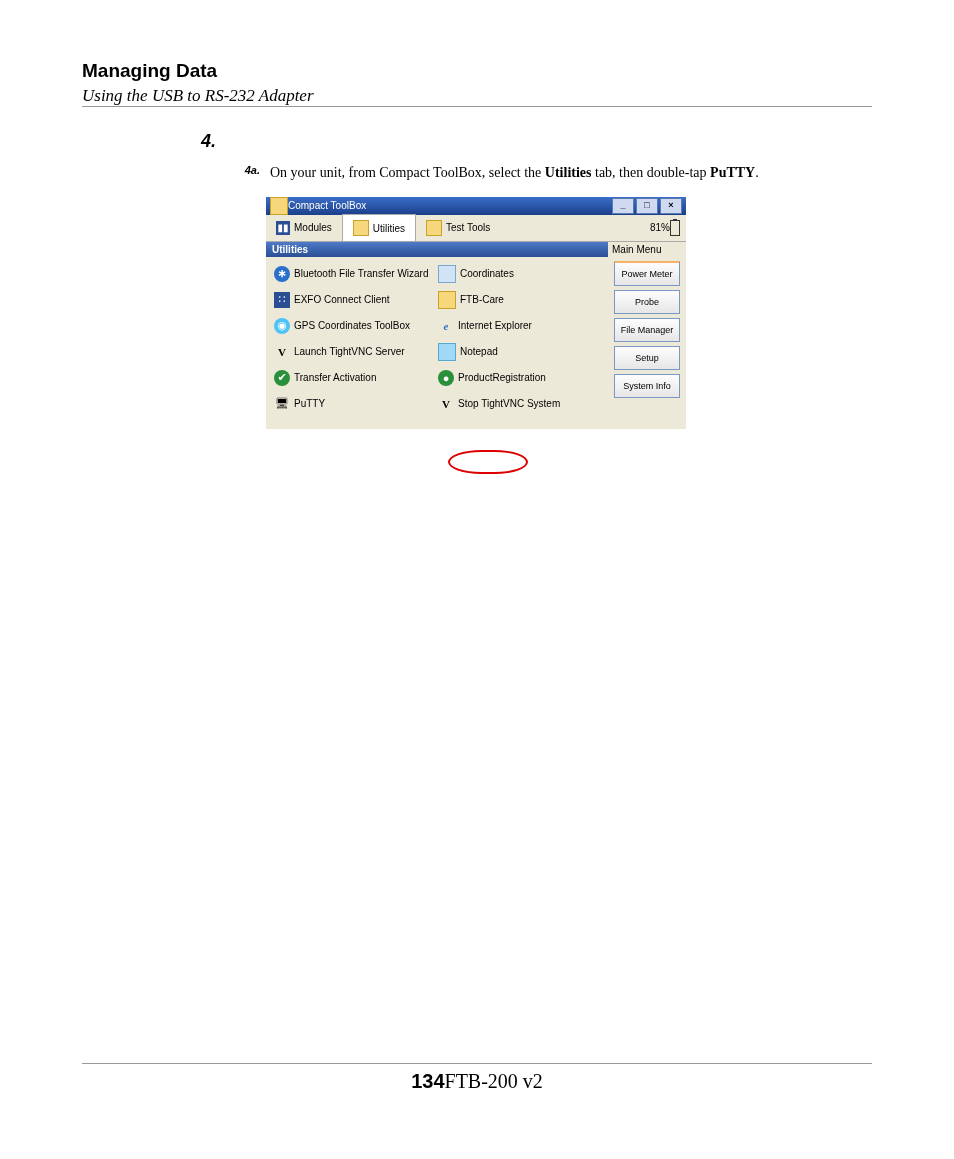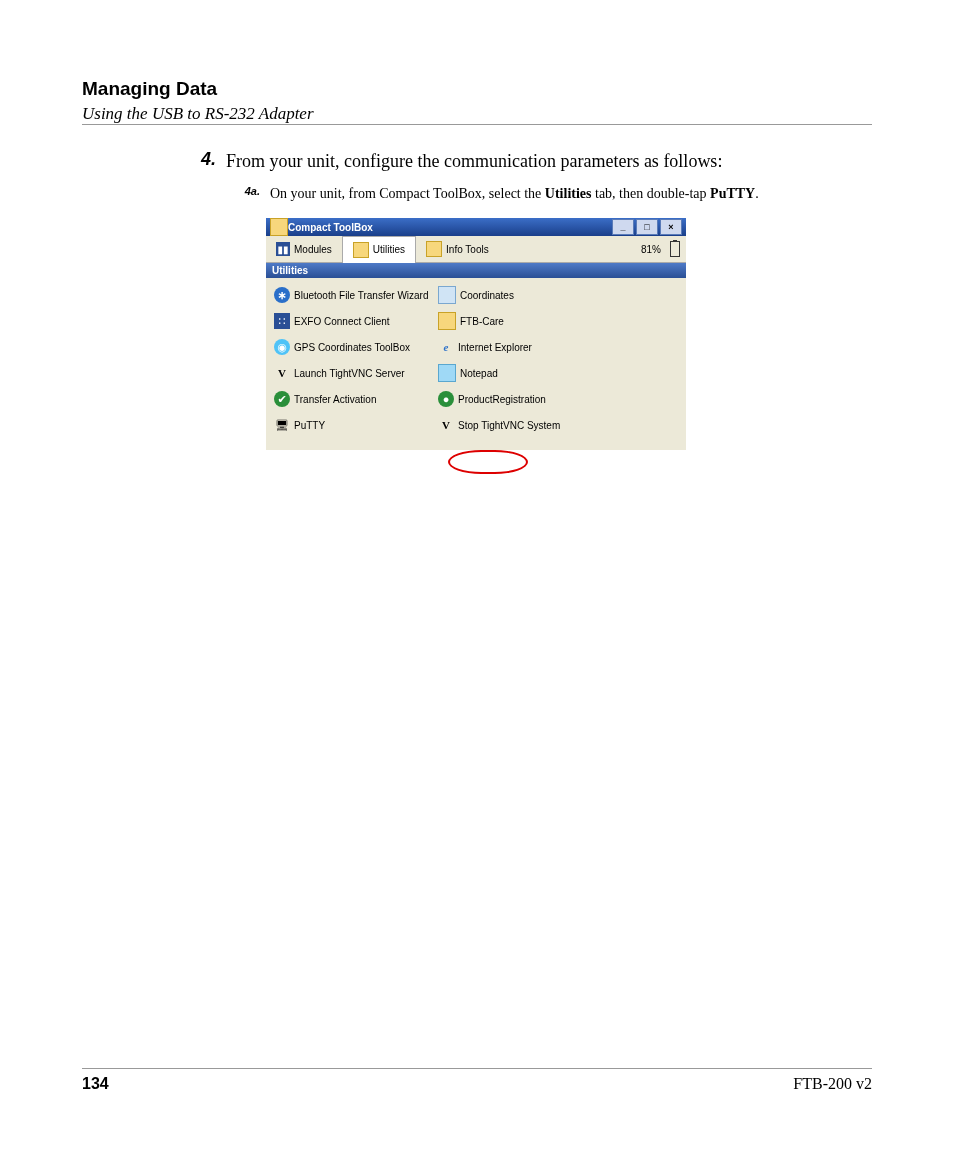--- a/index.html
+++ b/index.html
@@ -1,55 +1,55 @@
 <!DOCTYPE html>
 <html><head>
 <meta charset="utf-8">
 <style>
   html,body{margin:0;padding:0;background:#fff;font-family:Georgia,'Times New Roman',serif;color:#000}
-  .page{width:954px;height:1159px;position:relative;box-sizing:border-box;padding:78px 82px 0 82px}
+  .page{width:954px;height:1159px;position:relative;box-sizing:border-box;padding:60px 82px 0 82px}
   .heading{font-family:Arial,Helvetica,sans-serif;font-weight:700;font-size:19px;margin:0}
   .subheading{font-style:italic;font-size:17px;margin:4px 0 0 0}
   .hr{border:none;border-top:1px solid #999;margin:0 0 24px 0}
   .step-row{display:flex;margin:0 0 12px 98px}
   .step-num{font-family:Arial,Helvetica,sans-serif;font-weight:700;font-style:italic;font-size:18px;width:36px;text-align:right;padding-right:10px;flex-shrink:0}
   .step-text{font-size:18px;line-height:1.35}
   .substep-row{display:flex;margin:0 0 14px 144px}
   .substep-num{font-family:Arial,Helvetica,sans-serif;font-weight:700;font-style:italic;font-size:11px;width:34px;text-align:right;padding-right:10px;flex-shrink:0}
   .substep-text{font-size:14px;line-height:1.35}
   .b{font-weight:700}
   
   .shot{margin:6px 0 0 184px;width:420px;font-family:Tahoma,Arial,sans-serif;font-size:10px;background:#ece9d8}
   .titlebar{background:linear-gradient(#3b6ec7,#1a3f8a);color:#fff;height:18px;display:flex;align-items:center;padding:0 4px}
-  .titlebar .tcap{flex:1;font-weight:700}
+  .titlebar .tcap{flex:1;font-weight:400}
   .wbtn{width:20px;height:14px;background:#cfd9ef;color:#000;display:flex;align-items:center;justify-content:center;margin-left:2px;border:1px solid #5a7bb8;font-family:Arial;font-size:9px;font-weight:700;line-height:1}
   .tabs{display:flex;align-items:center;background:#ece9d8;height:26px;border-bottom:1px solid #aaa}
   .tab{display:flex;align-items:center;gap:4px;padding:0 10px;height:26px}
   .tab.sel{background:#fff;border:1px solid #aaa;border-bottom:none}
   .tab-ico{width:14px;height:14px;display:flex;align-items:center;justify-content:center}
   .tbfill{flex:1}
-  .batt{display:flex;align-items:center;gap:9px;padding-right:6px}
+  .batt{display:flex;align-items:center;gap:0;padding-right:6px}
   .batt-ico{width:8px;height:14px;border:1px solid #333;position:relative}
   .batt-ico:before{content:"";position:absolute;left:2px;top:-2px;width:4px;height:2px;background:#333}
   .content{display:flex;background:#ece9d8}
   .left{flex:1}
   .panel-head{background:linear-gradient(#4e7ac7,#2a4f95);color:#fff;font-weight:700;padding:2px 6px;font-size:10px}
   .util-grid{padding:4px 0 12px 4px;background:#ece9d8}
   .urow{display:flex}
   .ucell{width:160px;height:26px;display:flex;align-items:center;gap:4px;padding-left:4px}
   .uico{width:16px;height:16px;display:flex;align-items:center;justify-content:center;font-size:11px;flex-shrink:0}
   .right{width:78px;background:#ece9d8}
   .menu-head{font-size:10px;padding:2px 4px;font-weight:400}
   .rbtn{margin:4px 6px;height:22px;background:linear-gradient(#fdfdfd,#e6e6e6);border:1px solid #7a98c4;display:flex;align-items:center;justify-content:center;font-size:9px;color:#000}
   .rbtn.top{border-top:2px solid #f6b26b}
   .circle-anno{position:absolute;border:2px solid #d00;border-radius:50%/60%;width:76px;height:20px;left:448px;top:450px;pointer-events:none}
   
   .footer{position:absolute;left:82px;right:82px;bottom:66px}
   .fhr{border:none;border-top:1px solid #999;margin:0 0 6px 0}
-  .frow{display:flex;justify-content:space-between;font-size:16px}
+  .frow{display:flex;justify-content:center;font-size:20px}
   .pnum{font-family:Arial,Helvetica,sans-serif;font-weight:700}
   .i-cyan{background:#4fc3f7;color:#fff;border-radius:50%}
   .i-folder{background:#f7d77c;border:1px solid #c9a227}
   .i-ie{color:#2a6fc9;font-weight:700;font-family:Georgia;font-style:italic}
   .i-vnc{color:#000;font-weight:700;font-family:Georgia}
   .i-note{background:#9fd9f6;border:1px solid #5aa7cf}
   .i-globe{background:#2a8f3a;color:#fff;border-radius:50%}
   .i-putty{color:#000}
   .i-calc{background:#d0e4f5;border:1px solid #7aa7cf}
   .i-bt{background:#2a6fc9;color:#fff;border-radius:50%;font-weight:700}
@@ -59,21 +59,20 @@
 <body>
 
 <div class="page">
 
   <h1 class="heading">Managing Data</h1>
   <div class="subheading">Using the USB to RS-232 Adapter</div>
   <hr class="hr">
 
   <div class="step-row">
     <div class="step-num">4.</div>
-    <div class="step-text">From your unit, configure the communication parameters as follows:</div>
   </div>
 
   <div class="substep-row">
     <div class="substep-num">4a.</div>
     <div class="substep-text">
       <span>On your unit, from Compact ToolBox, select the </span><span class="b">Utilities</span><span> tab, then double-tap </span><span class="b">PuTTY</span><span>.</span>
     </div>
   </div>
 
   <div class="shot">
@@ -88,21 +87,21 @@
       <div class="tab">
         <span class="tab-ico i-exfo">▮▮</span>
         <span>Modules</span>
       </div>
       <div class="tab sel">
         <span class="tab-ico i-folder"></span>
         <span>Utilities</span>
       </div>
       <div class="tab">
         <span class="tab-ico i-folder"></span>
-        <span>Info Tools</span>
+        <span>Test Tools</span>
       </div>
       <div class="tbfill"></div>
       <div class="batt">
         <span>81%</span>
         <span class="batt-ico"></span>
       </div>
     </div>
     <div class="content">
       <div class="left">
         <div class="panel-head">Utilities</div>
@@ -161,20 +160,38 @@
             <div class="ucell">
                 <span class="uico i-putty">🖥</span>
                 <span>PuTTY</span>
               </div>
             <div class="ucell">
                 <span class="uico i-vnc">V</span>
                 <span>Stop TightVNC System</span>
               </div>
           </div>
         </div>
+      </div>
+      <div class="right">
+        <div class="menu-head">Main Menu</div>
+        <div class="rbtn top">
+            <span>Power Meter</span>
+          </div>
+        <div class="rbtn">
+            <span>Probe</span>
+          </div>
+        <div class="rbtn">
+            <span>File Manager</span>
+          </div>
+        <div class="rbtn">
+            <span>Setup</span>
+          </div>
+        <div class="rbtn">
+            <span>System Info</span>
+          </div>
       </div>
     </div>
   </div>
 
   <div class="circle-anno"></div>
 
   <div class="footer">
     <hr class="fhr">
     <div class="frow">
       <span class="pnum">134</span>

